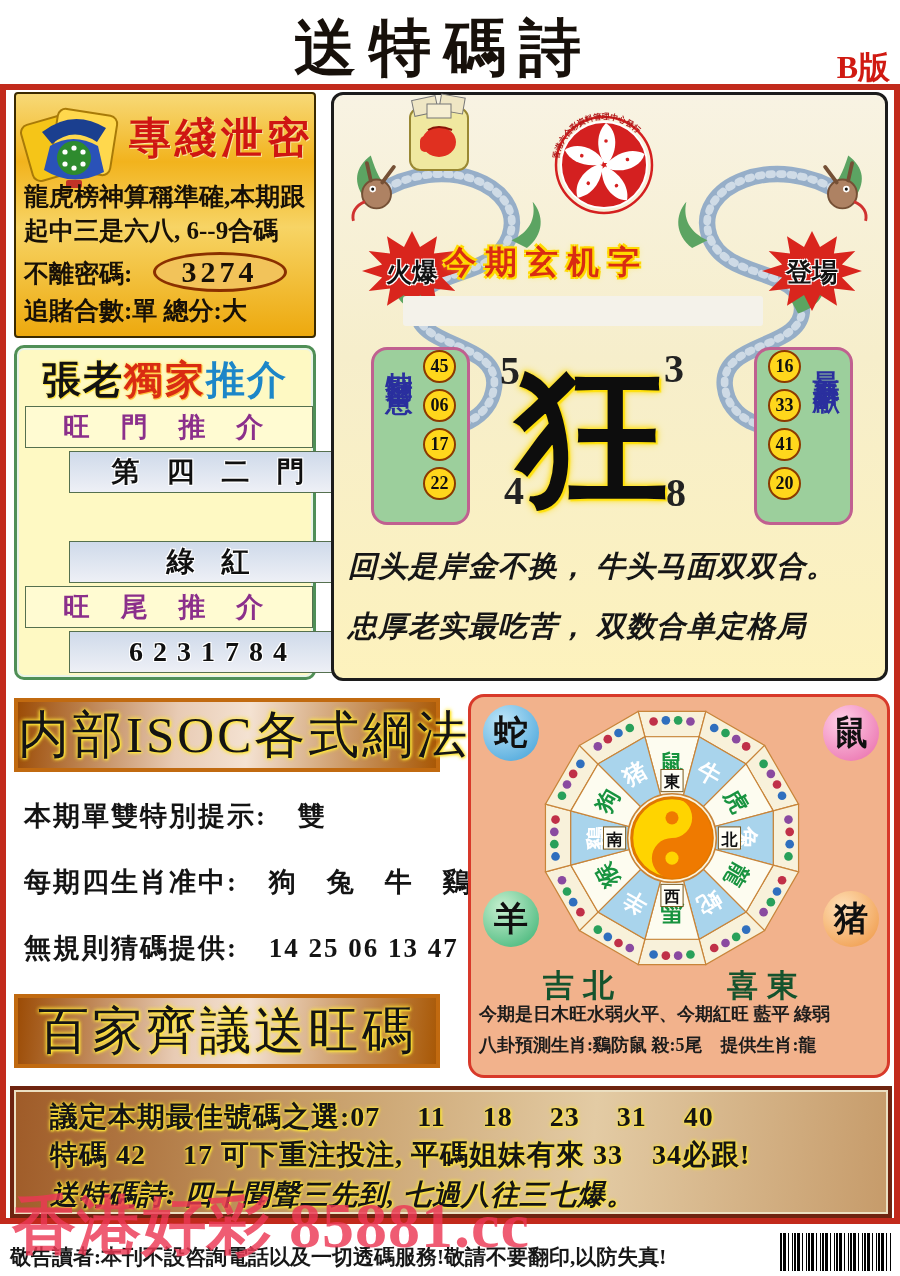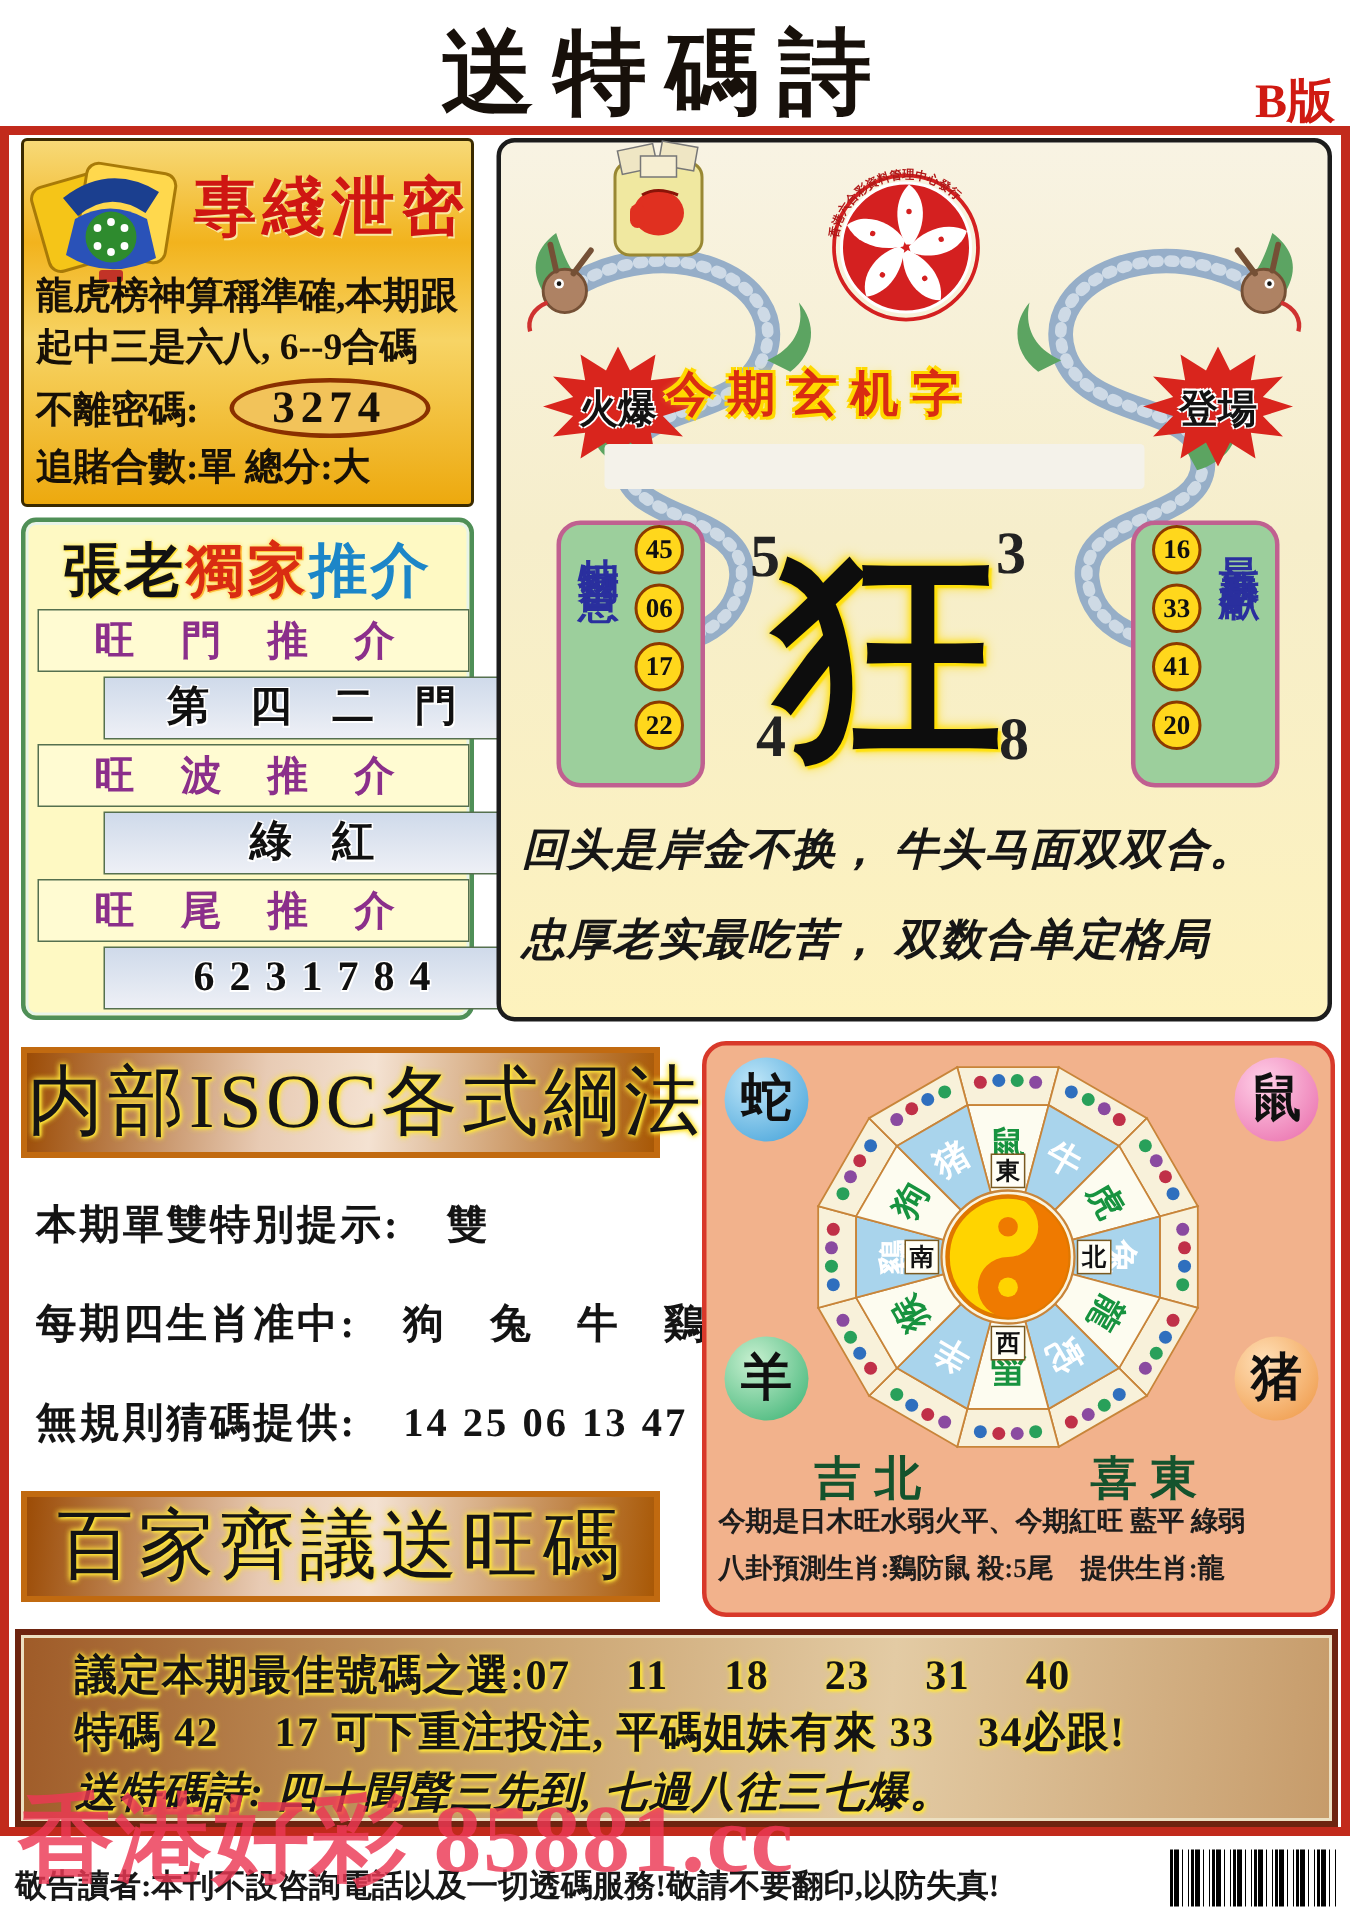--- a/index.html
+++ b/index.html
@@ -173,21 +173,20 @@
     </div>
     <div class="hotline-line hl4">追賭合數:單  總分:大</div>
   </div>
 
   <div class="zhang">
     <div class="zhang-title">
       <span class="zt1">張老</span><span class="zt2">獨家</span><span class="zt3">推介</span>
     </div>
     <div class="zrow lab zr0">旺 門 推 介</div>
     <div class="zrow val zr1">第 四  二 門</div>
-    <div class="zrow lab zr2">旺 波 推 介</div>
     <div class="zrow val zr3">綠  紅</div>
     <div class="zrow lab zr4">旺 尾 推 介</div>
     <div class="zrow val zr5">6231784</div>
   </div>
 
   <div class="mystery">
     <div class="dragon left">
       <svg viewBox="0 0 220 320" width="212" height="310">
         <path d="M40 52 C110 6 196 44 178 96 C162 142 84 128 82 170 C80 214 168 204 162 252 C158 286 120 300 92 292" fill="none" stroke="#8ea9c7" stroke-width="17" stroke-linecap="round"></path>
         <path d="M40 52 C110 6 196 44 178 96 C162 142 84 128 82 170 C80 214 168 204 162 252 C158 286 120 300 92 292" fill="none" stroke="#cbd9e8" stroke-width="8" stroke-dasharray="3 8" stroke-linecap="round"></path>

